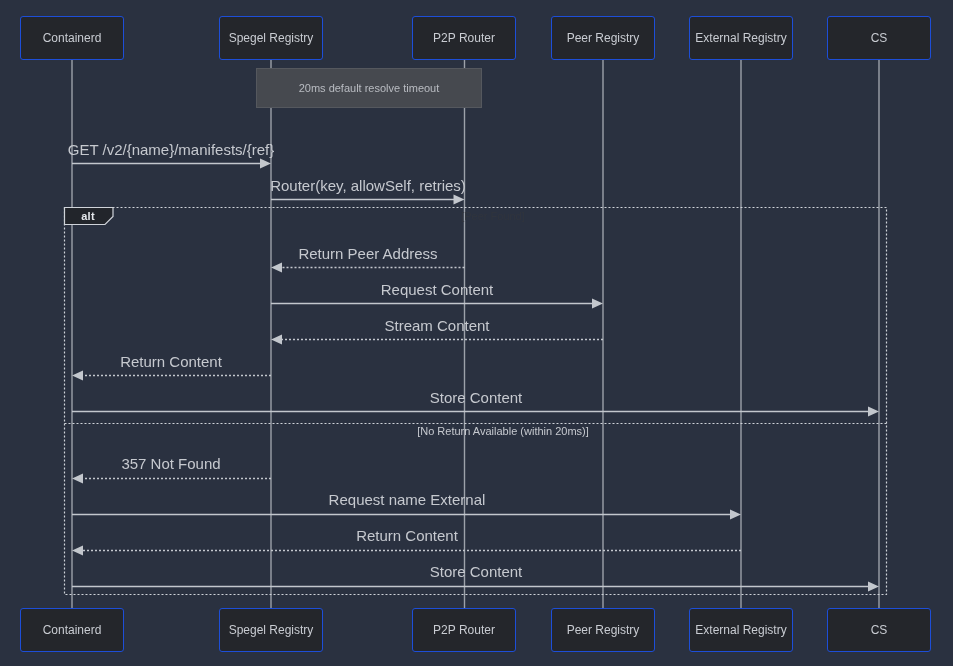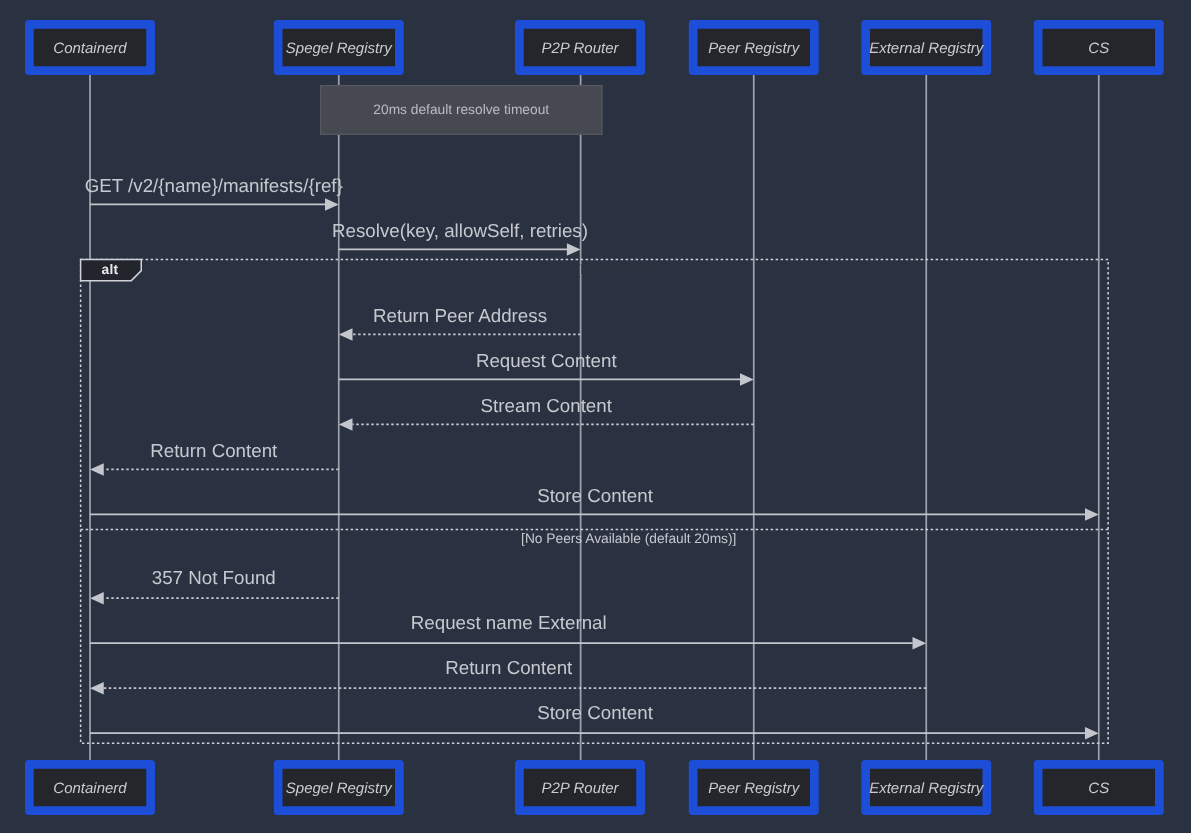--- a/index.html
+++ b/index.html
@@ -3,23 +3,23 @@
 <meta charset="utf-8">
 <style>
   html,body{margin:0;padding:0;background:#2a3140;}
   .stage{
     position:relative;width:953px;height:666px;background:#2a3140;
     font-family:"Liberation Sans",sans-serif;overflow:hidden;
   }
   .layer{position:absolute;left:0;top:0;}
   .actor{
     position:absolute;width:104px;height:44px;box-sizing:border-box;
-    background:#24262b;border:7px solid #1d4ed8;border-radius:3px;
+    background:#24262b;border:1px solid #1d4ed8;border-radius:3px;
     display:flex;align-items:center;justify-content:center;
-    color:#c9ccd2;font-size:12px;white-space:nowrap;font-style:italic;
+    color:#c9ccd2;font-size:12px;white-space:nowrap;
   }
   .note{
     position:absolute;left:256px;width:226px;height:40px;box-sizing:border-box;
     background:#46494f;border:1px solid #55585e;
     display:flex;align-items:center;justify-content:center;
     color:#b9bcc2;font-size:11px;white-space:nowrap;
   }
   .msg{
     position:absolute;transform:translate(-50%,-50%);
     color:#c6c9cf;font-size:15px;white-space:nowrap;
@@ -104,34 +104,34 @@
   <div class="actor" style="left:20px;top:16px">Containerd</div>
   <div class="actor" style="left:219px;top:16px">Spegel Registry</div>
   <div class="actor" style="left:412px;top:16px">P2P Router</div>
   <div class="actor" style="left:551px;top:16px">Peer Registry</div>
   <div class="actor" style="left:689px;top:16px">External Registry</div>
   <div class="actor" style="left:827px;top:16px">CS</div>
 
   <div class="note" style="top:68px">20ms default resolve timeout</div>
 
   <div class="msg" style="left:171px;top:149px">GET /v2/{name}/manifests/{ref}</div>
-  <div class="msg" style="left:368px;top:185px">Resolve(key, allowSelf, retries)</div>
+  <div class="msg" style="left:368px;top:185px">Router(key, allowSelf, retries)</div>
   <div class="msg" style="left:368px;top:253px">Return Peer Address</div>
   <div class="msg" style="left:437px;top:289px">Request Content</div>
   <div class="msg" style="left:437px;top:325px">Stream Content</div>
   <div class="msg" style="left:171px;top:361px">Return Content</div>
   <div class="msg" style="left:476px;top:397px">Store Content</div>
   <div class="msg" style="left:171px;top:463px">357 Not Found</div>
   <div class="msg" style="left:407px;top:499px">Request name External</div>
   <div class="msg" style="left:407px;top:535px">Return Content</div>
   <div class="msg" style="left:476px;top:571px">Store Content</div>
 
   <div class="alt-title" style="left:88px;top:216px">alt</div>
   <div class="cond muted" style="left:493px;top:216px">[Peer Found]</div>
-  <div class="cond" style="left:503px;top:431px">[No Peers Available (default 20ms)]</div>
+  <div class="cond" style="left:503px;top:431px">[No Return Available (within 20ms)]</div>
 
   <div class="actor" style="left:20px;top:608px">Containerd</div>
   <div class="actor" style="left:219px;top:608px">Spegel Registry</div>
   <div class="actor" style="left:412px;top:608px">P2P Router</div>
   <div class="actor" style="left:551px;top:608px">Peer Registry</div>
   <div class="actor" style="left:689px;top:608px">External Registry</div>
   <div class="actor" style="left:827px;top:608px">CS</div>
 
 </div>
 

